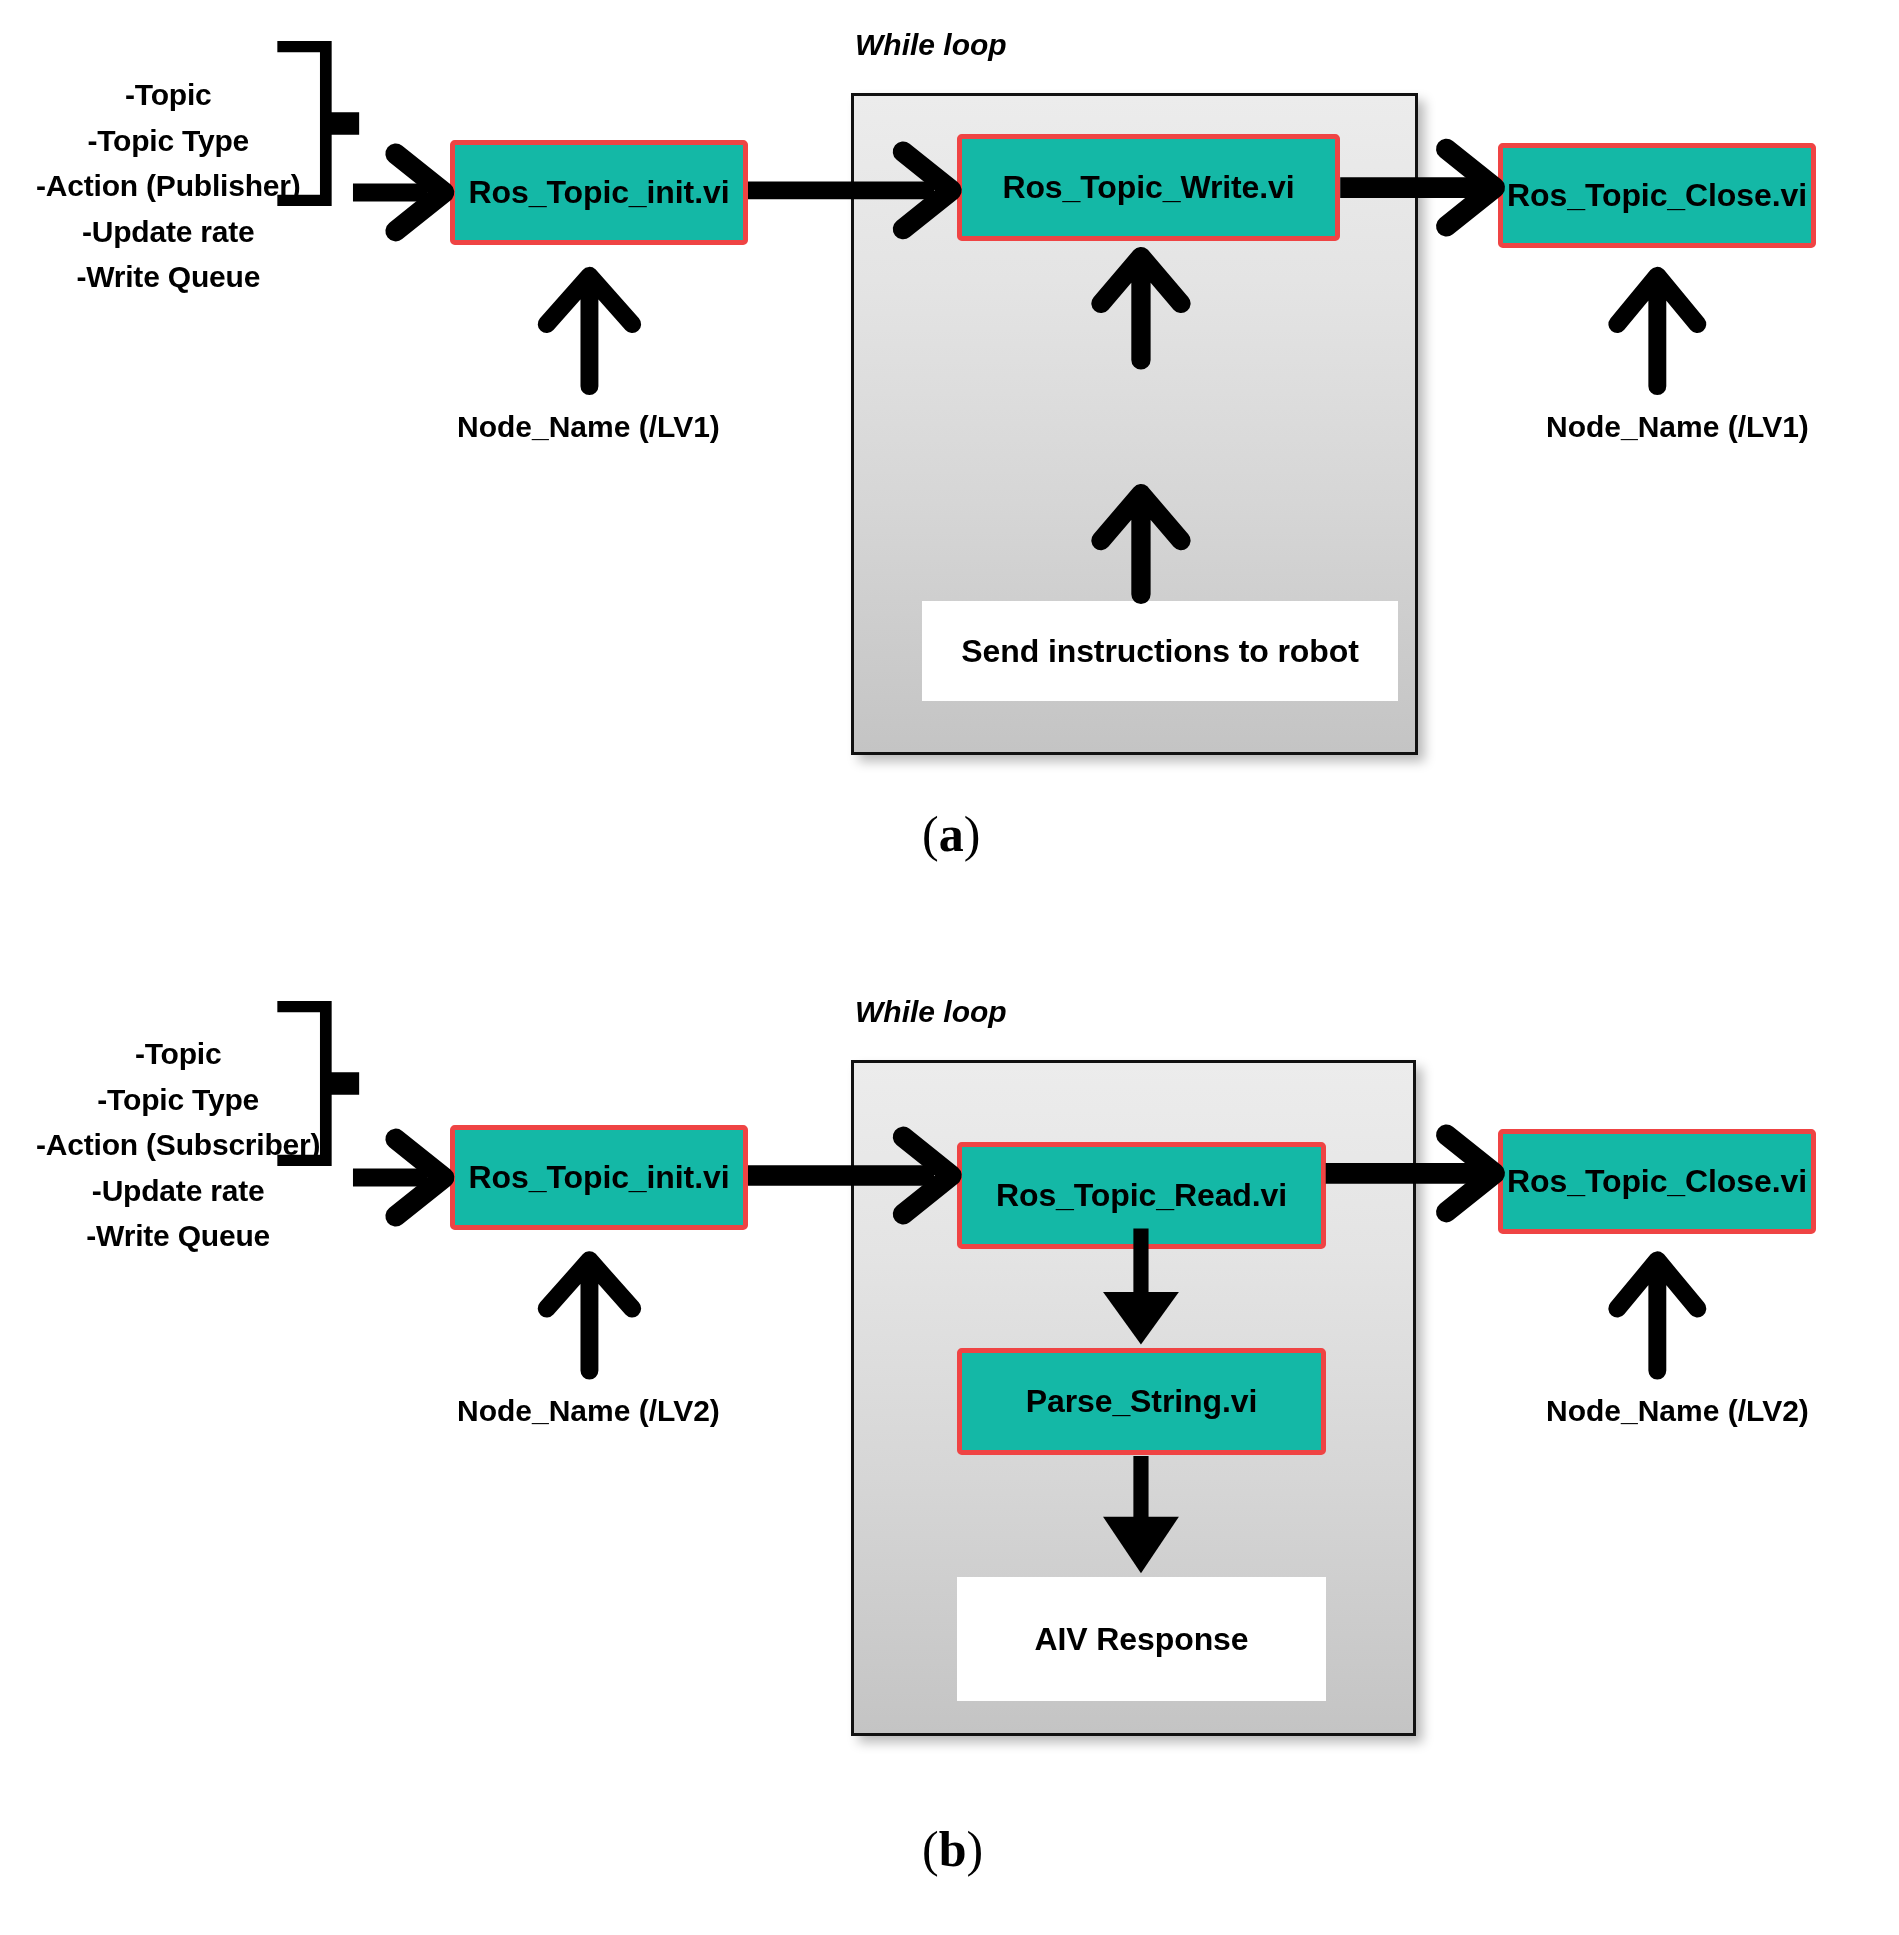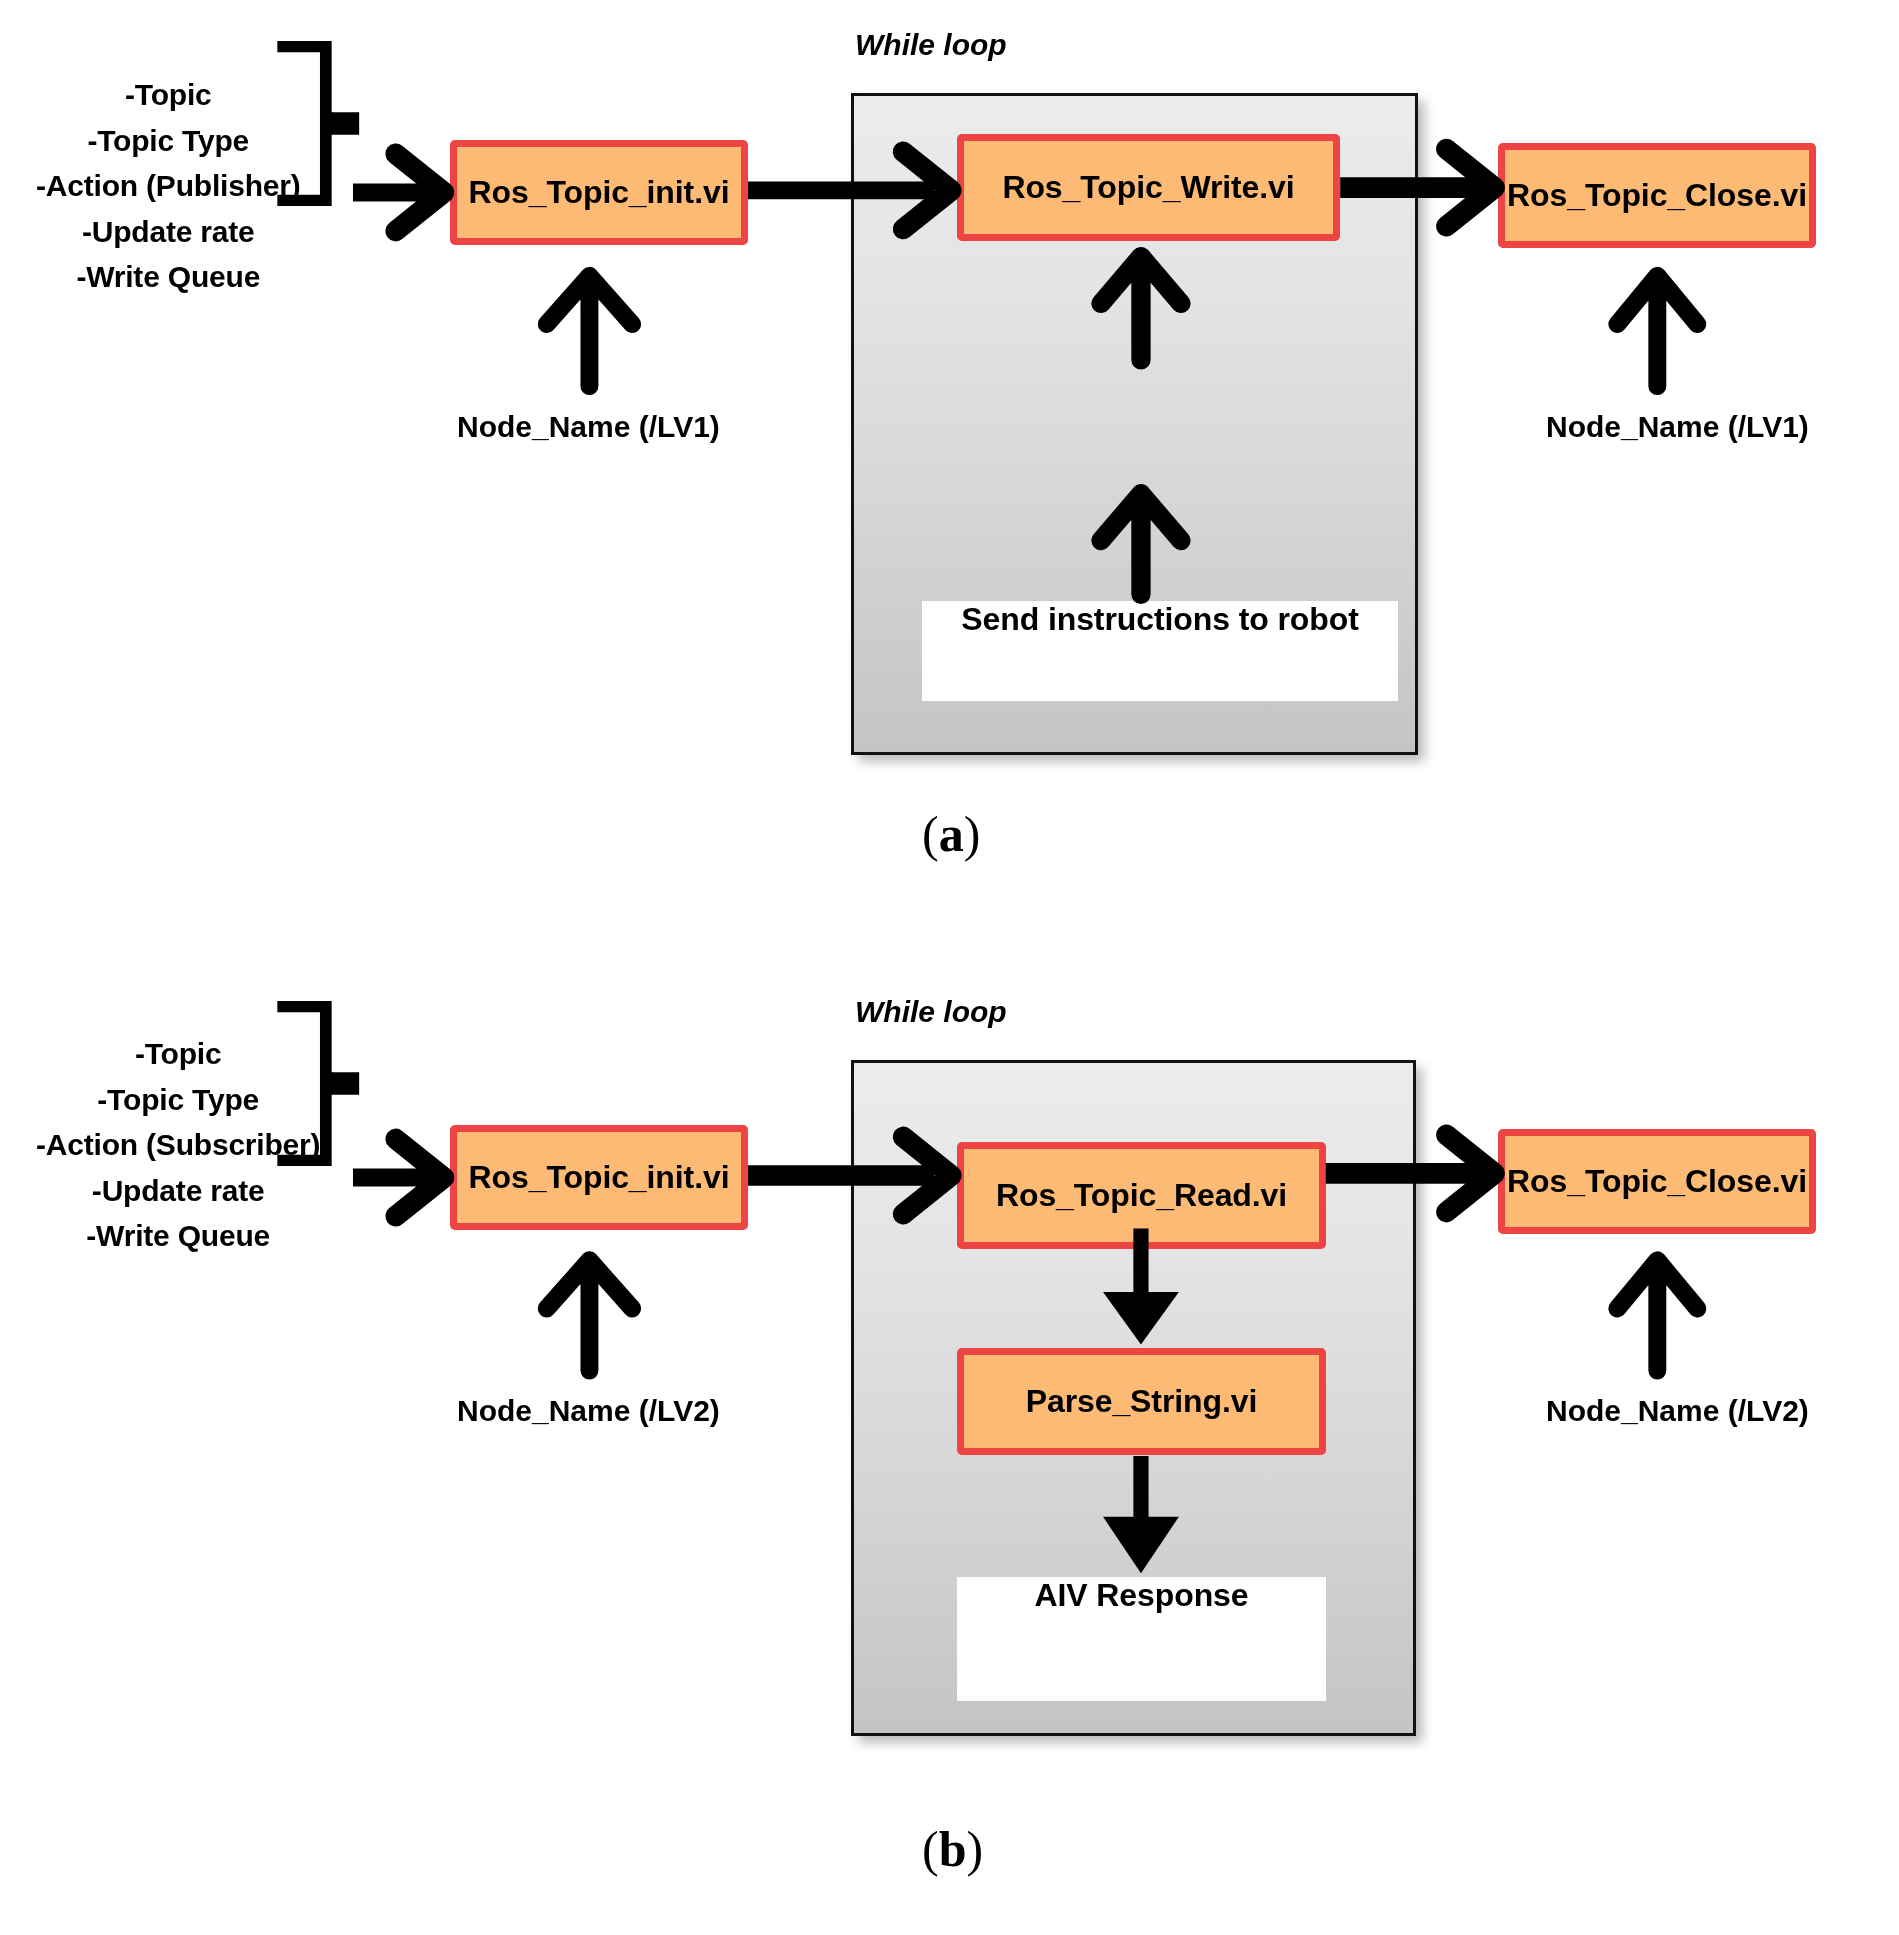--- a/index.html
+++ b/index.html
@@ -12,31 +12,31 @@
 
   
   .param-list{position:absolute;color:#000;font-weight:bold;font-size:30px;line-height:1.52;white-space:nowrap;}
   .param-list div{letter-spacing:-0.2px;text-align:center;}
 
   
   .brace{position:absolute;}
 
   
   .proc-box{
-    position:absolute;background:#fdba74;border:7px solid #ef4444;border-radius:4.8px;
+    position:absolute;background:#14b8a6;border:5px solid #ef4444;border-radius:4.8px;
     box-sizing:border-box;display:flex;align-items:center;justify-content:center;
   }
   .proc-box span{
     font-weight:bold;font-size:32px;color:#000;white-space:nowrap;letter-spacing:-0.1px;
   }
 
   
   .plain-box{
     position:absolute;background:#ffffff;box-sizing:border-box;
-    display:flex;justify-content:center;
+    display:flex;align-items:center;justify-content:center;
   }
   .plain-box span{font-weight:bold;font-size:32px;color:#000;white-space:nowrap;letter-spacing:-0.1px;}
 
   
   .loop-panel{
     position:absolute;box-sizing:border-box;
     border:3.4px solid #111111;
     background:linear-gradient(180deg,#ececec 0%,#e4e4e4 28%,#d6d6d6 62%,#c4c4c4 100%);
     box-shadow:6.9px 6.9px 11px rgba(0,0,0,0.28);
   }

